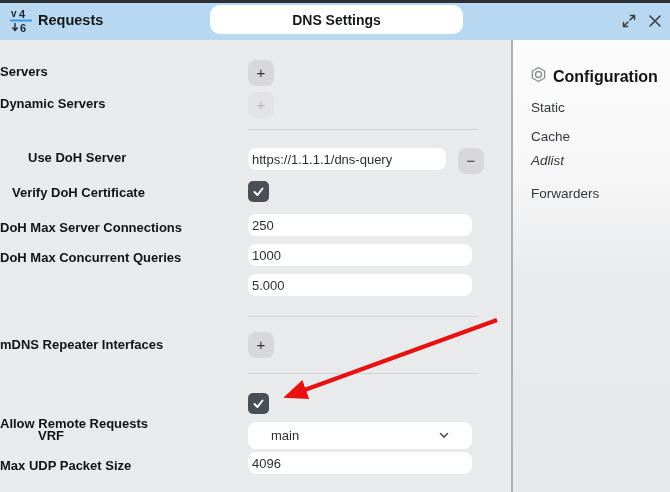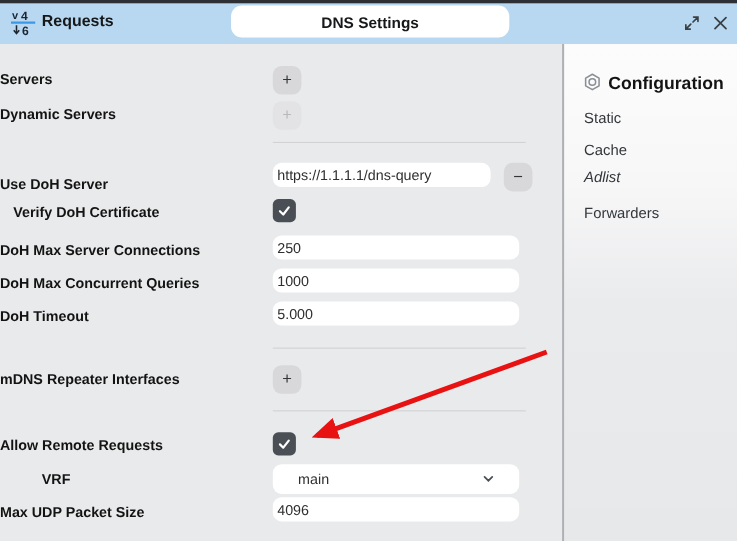--- a/index.html
+++ b/index.html
@@ -64,48 +64,47 @@
   <div id="main">
 
     <div class="row-label" style="top:24px;">Servers</div>
     <button class="sq-btn" style="top:20px;">+</button>
 
     <div class="row-label" style="top:56px;">Dynamic Servers</div>
     <button class="sq-btn disabled" style="top:52px;">+</button>
 
     <div class="divider" style="top:89px;"></div>
 
-    <div class="row-label" style="top:120px;">Use DoH Server</div>
+    <div class="row-label" style="top:110px;margin-left:28px;">Use DoH Server</div>
     <input class="txt-input" style="top: 108px; width: 198px;" value="https://1.1.1.1/dns-query">
     <button class="sq-btn" style="top:108px;left:458px;">−</button>
 
     <div class="row-label" style="top:145px;padding-left:12px;">Verify DoH Certificate</div>
     <div class="checkbox" style="top:141px;">
       <svg width="13" height="13" viewBox="0 0 13 13">
         <path d="M2.5 7 L5.5 10 L10.5 3.5" fill="none" stroke="#ffffff" stroke-width="2" stroke-linecap="round" stroke-linejoin="round"></path>
       </svg>
     </div>
 
     <div class="row-label" style="top:180px;">DoH Max Server Connections</div>
     <input class="txt-input" style="top: 174px; width: 224px;" value="250">
 
     <div class="row-label" style="top:210px;">DoH Max Concurrent Queries</div>
     <input class="txt-input" style="top: 204px; width: 224px;" value="1000">
 
-    <div class="row-label" style="top:240px;">DoH Timeout</div>
     <input class="txt-input" style="top: 234px; width: 224px;" value="5.000">
 
     <div class="divider" style="top:276px;"></div>
 
     <div class="row-label" style="top:297px;">mDNS Repeater Interfaces</div>
     <button class="sq-btn" style="top:292px;">+</button>
 
     <div class="divider" style="top:333px;"></div>
 
-    <div class="row-label" style="top:357px;">Allow Remote Requests</div>
+    <div class="row-label" style="top:376px;">Allow Remote Requests</div>
     <div class="checkbox" style="top:353px;">
       <svg width="13" height="13" viewBox="0 0 13 13">
         <path d="M2.5 7 L5.5 10 L10.5 3.5" fill="none" stroke="#ffffff" stroke-width="2" stroke-linecap="round" stroke-linejoin="round"></path>
       </svg>
     </div>
 
     <div class="row-label" style="top:388px;margin-left:38px;">VRF</div>
     <div class="select" style="top:382px;">
       <span class="sel-value">main</span>
       <svg width="10" height="7" viewBox="0 0 10 7">

